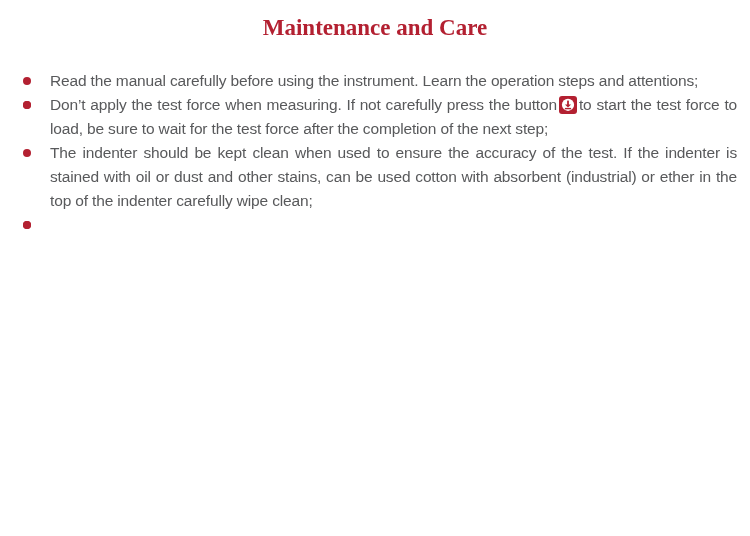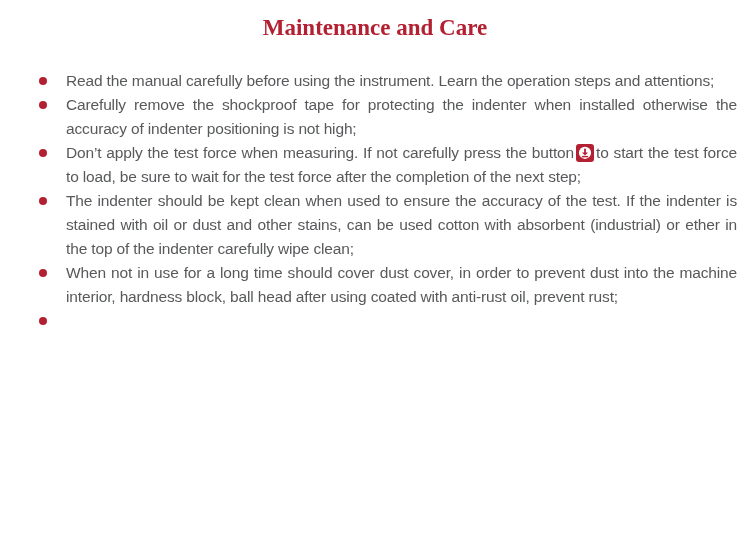--- a/index.html
+++ b/index.html
@@ -23,21 +23,21 @@
     padding-top: 13px;
     text-align: center;
     font-family: "Liberation Serif", "DejaVu Serif", serif;
     font-weight: bold;
     font-size: 23px;
     line-height: 30px;
     color: var(--accent, #b32031);
   }
   ul.maintenance-list {
     list-style: none;
-    margin: 26px 13px 0 16px;
+    margin: 26px 13px 0 0;
     padding: 0;
   }
   ul.maintenance-list li {
     position: relative;
     padding-left: 50px;
     text-align: justify;
     font-size: 15.5px;
     letter-spacing: -0.15px;
     line-height: 24px;
     color: var(--body-text, #58595b);
@@ -59,27 +59,27 @@
     margin: 0 2px;
   }
 </style>
 </head>
 <body>
 
 <div class="page">
   <h1 class="page-title">Maintenance and Care</h1>
   <ul class="maintenance-list">
       <li><span class="bullet"></span><span>Read the manual carefully before using the instrument. Learn the operation steps and attentions;</span></li>
-      <li><span class="bullet"></span><span>Carefully remove the shockproof tape for protecting the indenter when installed otherwise the accuracy of indenter positioning is not high;</span></li>
+      <li><span class="bullet"></span></li>
       <li><span class="bullet"></span><span>Don’t apply the test force when measuring. If not carefully press the button</span><span class="inline-btn-icon">
     <svg width="18" height="18" viewBox="0 0 18 18" xmlns="http://www.w3.org/2000/svg">
       <rect x="0" y="0" width="18" height="18" rx="3" fill="#b32031"></rect>
       <circle cx="9" cy="8.8" r="6.1" fill="#ffffff"></circle>
       <rect x="8.1" y="4.6" width="1.8" height="4.4" fill="#b32031"></rect>
       <path d="M5.9 8.4 L12.1 8.4 L9 11.4 Z" fill="#b32031"></path>
       <rect x="5.9" y="11.9" width="6.2" height="1.4" fill="#b32031"></rect>
     </svg>
   </span><span>to start the test force to load, be sure to wait for the test force after the completion of the next step;</span></li>
       <li><span class="bullet"></span><span>The indenter should be kept clean when used to ensure the accuracy of the test. If the indenter is stained with oil or dust and other stains, can be used cotton with absorbent (industrial) or ether in the top of the indenter carefully wipe clean;</span></li>
-      <li><span class="bullet"></span><span>When not in use for a long time should cover dust cover, in order to prevent dust into the machine interior, hardness block, ball head after using coated with anti-rust oil, prevent rust;</span></li>
+      <li><span class="bullet"></span></li>
       <li><span class="bullet"></span></li>
     </ul>
 </div>
 
 </body></html>

